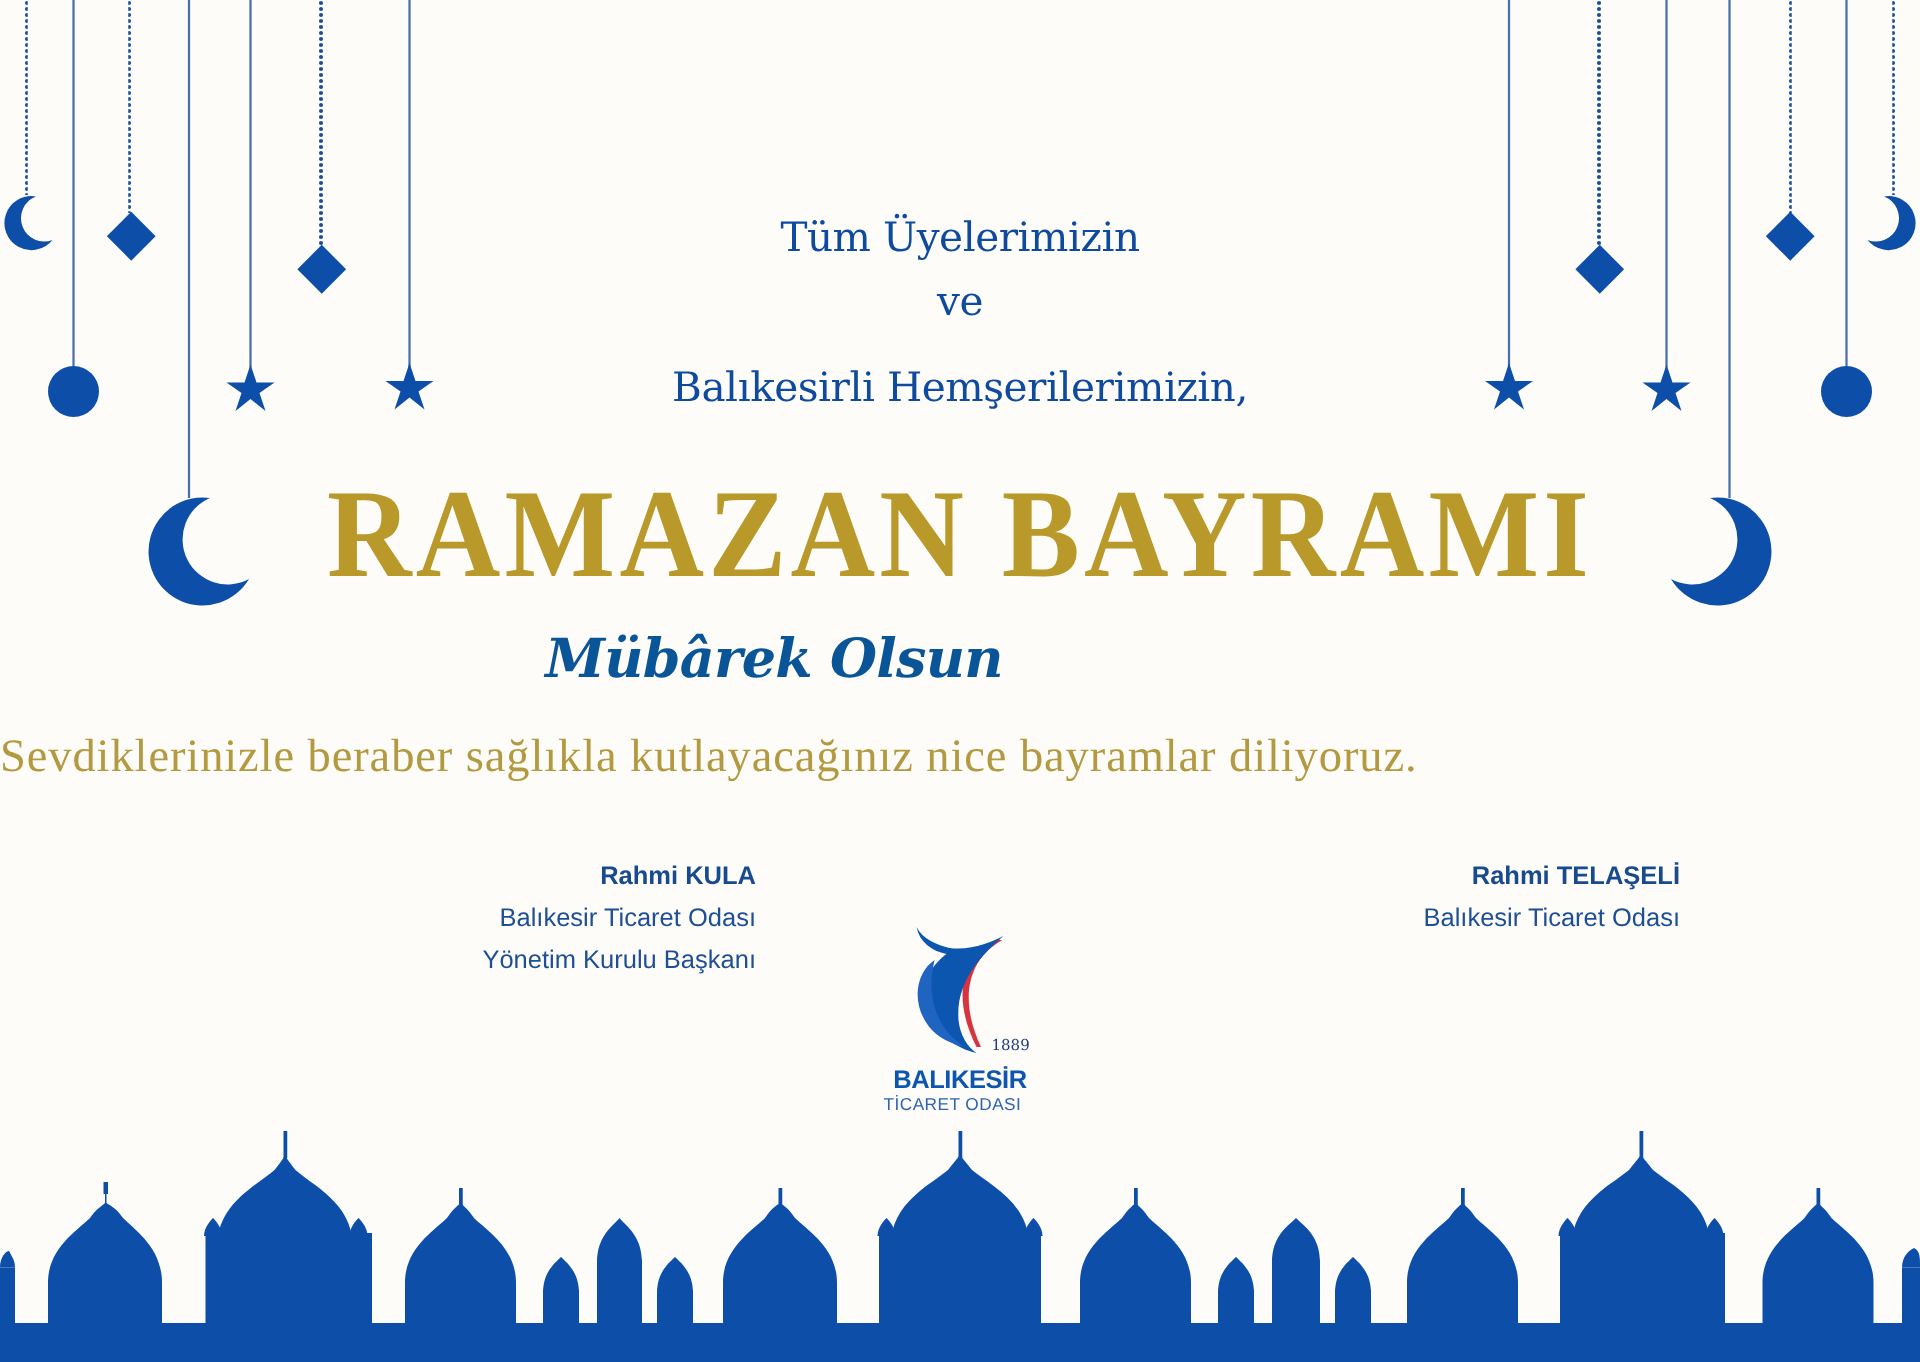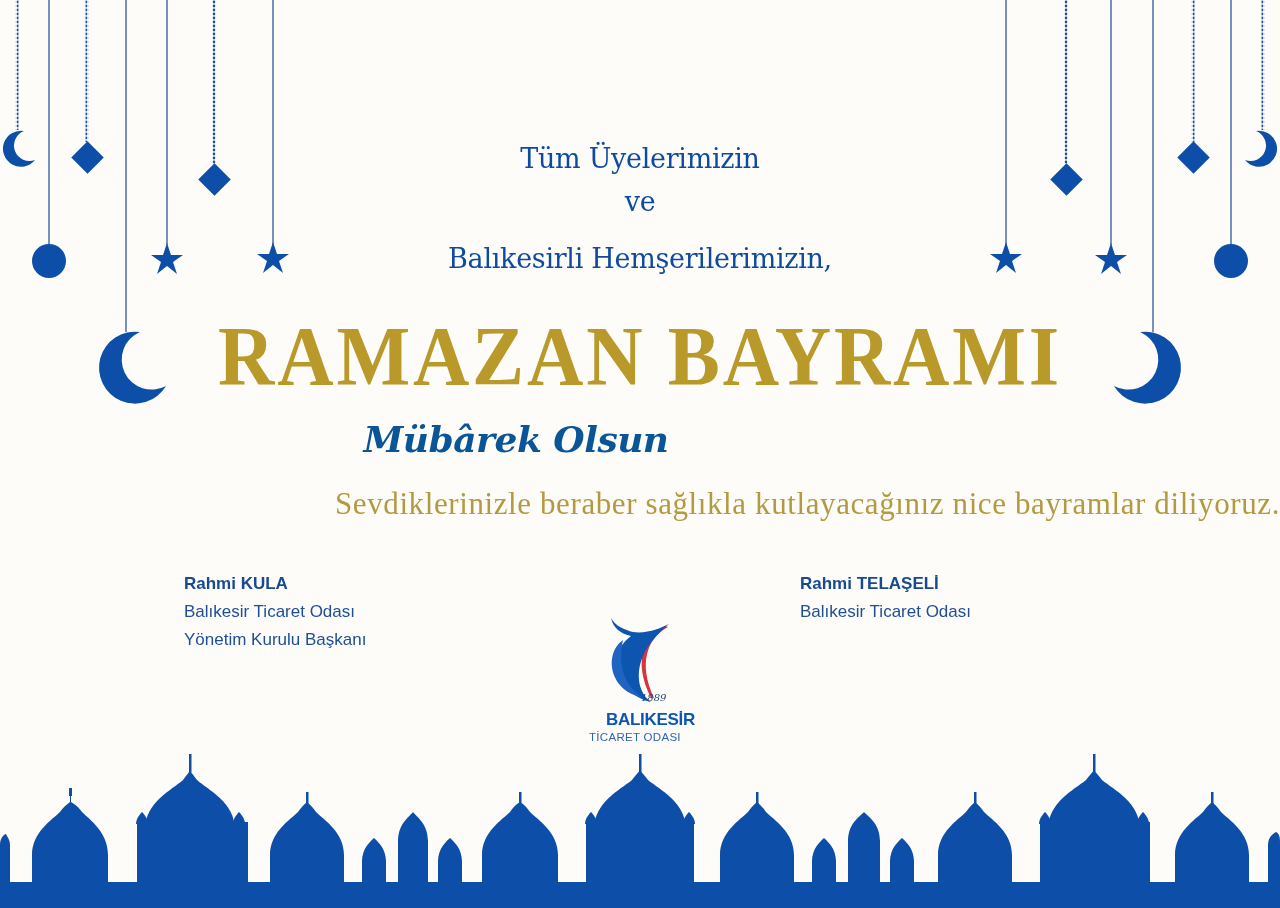--- a/index.html
+++ b/index.html
@@ -21,44 +21,44 @@
     position: absolute; left: 0; width: 1280px; top: 308px; text-align: center;
     color: #b9992a; font-family: "Liberation Serif", serif; font-weight: bold;
     font-size: 84px; letter-spacing: 3px; transform: scaleX(0.93);
   }
   .subtitle {
     position: absolute; left: 0; width: 1032px; top: 418px; text-align: center;
     color: #0a5597; font-family: "DejaVu Serif", serif; font-weight: bold; font-style: italic;
     font-size: 36px; letter-spacing: -0.5px;
   }
   .wish {
-    position: absolute; left: 0; width: 1280px; top: 486px; text-align: right;
+    position: absolute; left: 0; width: 1280px; top: 486px; text-align: left;
     color: #b39a40; font-family: "Liberation Serif", serif;
     font-size: 31px; letter-spacing: 0.6px;
   }
   .sign {
-    position: absolute; top: 570px; text-align: left; width: 320px;
+    position: absolute; top: 570px; text-align: right; width: 320px;
     font-family: "Liberation Sans", sans-serif; color: #1e4f94; font-size: 17px; line-height: 28px;
   }
   .sign .name { font-weight: bold; color: #174a8e; font-size: 17px; }
   #sign-left { left: 184px; }
   #sign-right { left: 800px; }
   .logo { position: absolute; left: 585px; top: 614px; width: 110px; height: 136px; }
   .logo .brand {
-    position: absolute; left: 0; width: 110px; top: 96px; text-align: right;
+    position: absolute; left: 0; width: 110px; top: 96px; text-align: center;
     font-family: "Liberation Sans", sans-serif; font-weight: bold; color: #0d56b0;
     font-size: 17px; letter-spacing: -0.3px;
   }
   .logo .sub {
     position: absolute; left: 4px; width: 110px; top: 117px; text-align: left;
     font-family: "Liberation Sans", sans-serif; color: #2d63b0; font-size: 11.5px; letter-spacing: 0.3px;
   }
   .logo .year {
-    position: absolute; left: 56px; top: 78px; font-family: "DejaVu Serif", serif;
-    font-style: italic; font-size: 10px; color: #1d3f7a; text-align: right;
+    position: absolute; left: 76px; top: 78px; font-family: "DejaVu Serif", serif;
+    font-size: 10px; color: #1d3f7a; text-align: right;
   }
   .skyline { position: absolute; left: 0; top: 740px; width: 1280px; height: 168px; }
 </style>
 </head>
 <body>
 
 <svg class="ornaments" viewBox="0 0 1280 420" xmlns="http://www.w3.org/2000/svg">
   <defs>
     <pattern id="chain" width="4" height="4" patternUnits="userSpaceOnUse">
       <circle cx="2" cy="2" r="1.4" fill="#1d4f9c"></circle>

